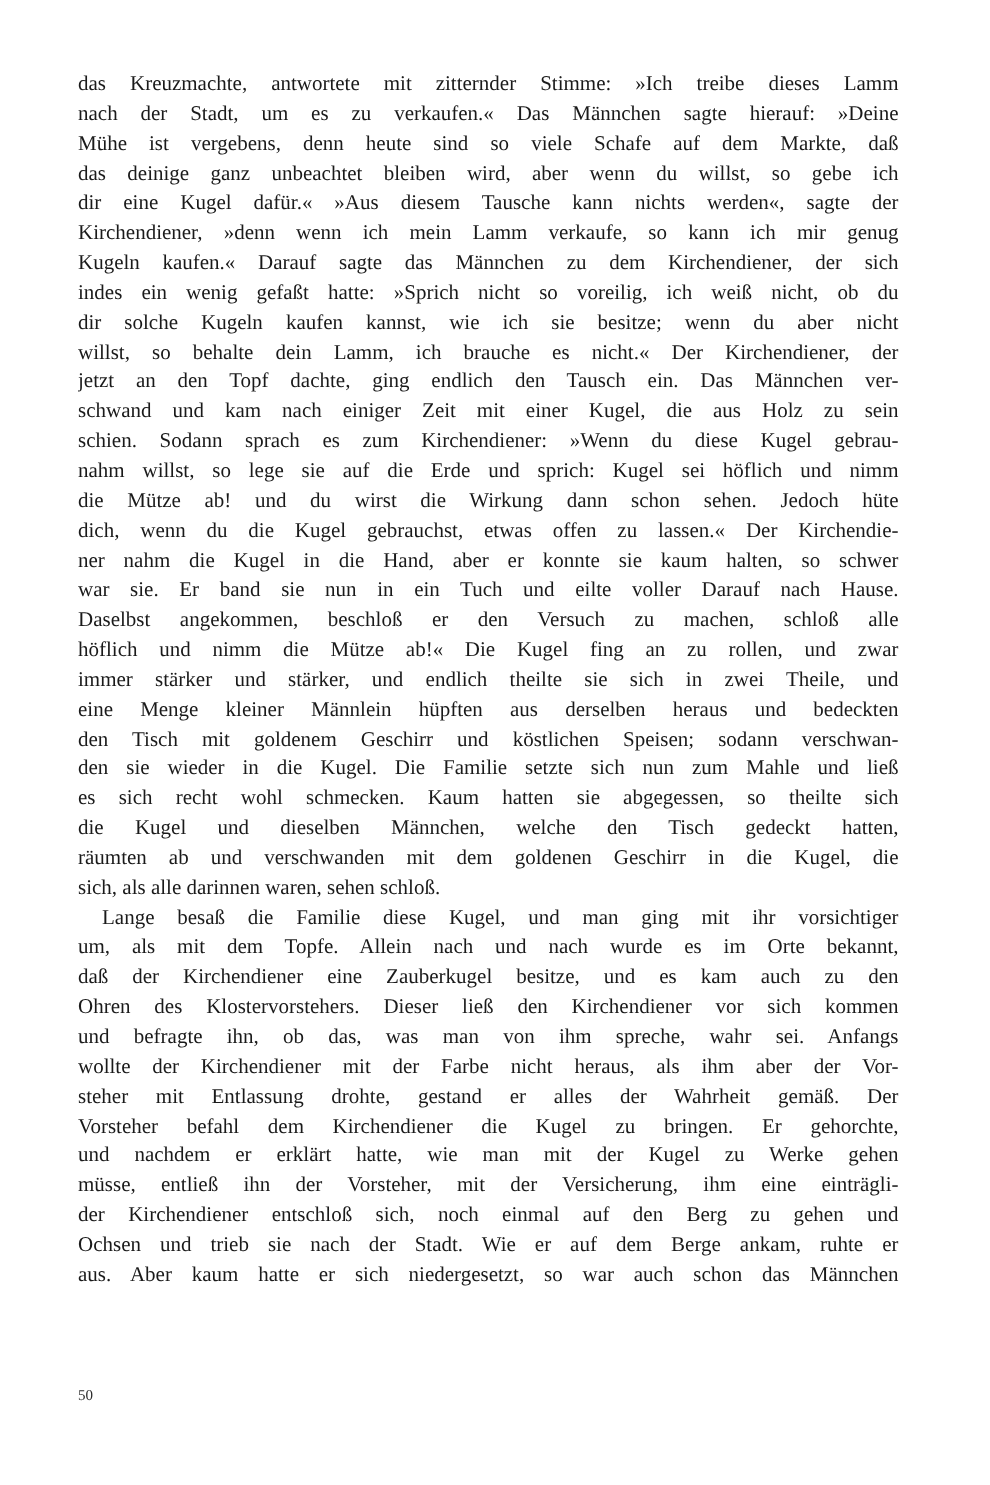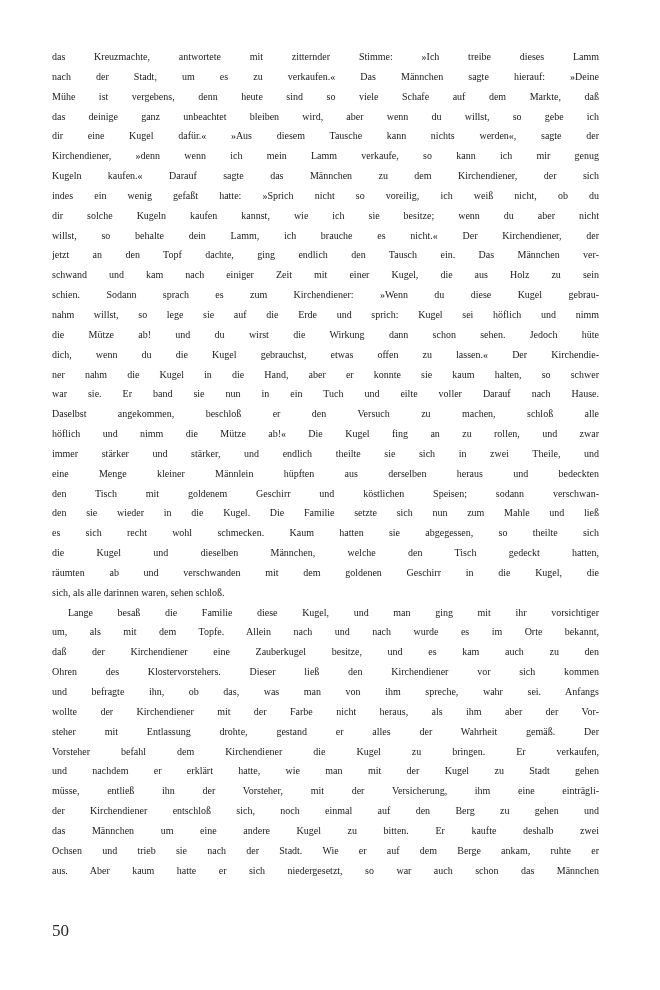--- a/index.html
+++ b/index.html
@@ -22,40 +22,40 @@
     background: #ffffff;
   }
   .text-block {
     position: absolute;
     left: 52px;
     top: 47px;
     width: 547px;
   }
   .line {
     font-family: "Liberation Serif", "DejaVu Serif", serif;
-    font-size: 10px;
+    font-size: 14px;
     line-height: 19.85px;
     height: 19.85px;
     color: #1a1a1a;
     text-align: left;
     overflow: hidden;
   }
   .line.just {
     text-align: justify;
     text-align-last: justify;
   }
   .line.indent {
     text-indent: 16px;
   }
   .page-number {
     position: absolute;
     left: 52px;
     top: 924px;
     font-family: "Liberation Serif", "DejaVu Serif", serif;
-    font-size: 17px;
+    font-size: 10px;
     line-height: 14px;
     color: #2a2a2a;
   }
 </style>
 </head>
 <body>
 
 <div class="page">
   <div class="text-block">
       <div class="line just">das Kreuzmachte, antwortete mit zitternder Stimme: »Ich treibe dieses Lamm</div>
@@ -86,22 +86,21 @@
       <div class="line just">die Kugel und dieselben Männchen, welche den Tisch gedeckt hatten,</div>
       <div class="line just">räumten ab und verschwanden mit dem goldenen Geschirr in die Kugel, die</div>
       <div class="line">sich, als alle darinnen waren, sehen schloß.</div>
       <div class="line just indent">Lange besaß die Familie diese Kugel, und man ging mit ihr vorsichtiger</div>
       <div class="line just">um, als mit dem Topfe. Allein nach und nach wurde es im Orte bekannt,</div>
       <div class="line just">daß der Kirchendiener eine Zauberkugel besitze, und es kam auch zu den</div>
       <div class="line just">Ohren des Klostervorstehers. Dieser ließ den Kirchendiener vor sich kommen</div>
       <div class="line just">und befragte ihn, ob das, was man von ihm spreche, wahr sei. Anfangs</div>
       <div class="line just">wollte der Kirchendiener mit der Farbe nicht heraus, als ihm aber der Vor-</div>
       <div class="line just">steher mit Entlassung drohte, gestand er alles der Wahrheit gemäß. Der</div>
-      <div class="line just">Vorsteher befahl dem Kirchendiener die Kugel zu bringen. Er verkaufen,</div>
-      <div class="line just">und nachdem er erklärt hatte, wie man mit der Kugel zu Stadt gehen</div>
+      <div class="line just">Vorsteher befahl dem Kirchendiener die Kugel zu bringen. Er gehorchte,</div>
+      <div class="line just">und nachdem er erklärt hatte, wie man mit der Kugel zu Werke gehen</div>
       <div class="line just">müsse, entließ ihn der Vorsteher, mit der Versicherung, ihm eine einträgli-</div>
       <div class="line just">der Kirchendiener entschloß sich, noch einmal auf den Berg zu gehen und</div>
-      <div class="line just">das Männchen um eine andere Kugel zu bitten. Er kaufte deshalb zwei</div>
       <div class="line just">Ochsen und trieb sie nach der Stadt. Wie er auf dem Berge ankam, ruhte er</div>
       <div class="line just">aus. Aber kaum hatte er sich niedergesetzt, so war auch schon das Männchen</div>
     </div>
   <div class="page-number">50</div>
 </div>
 
 </body></html>

